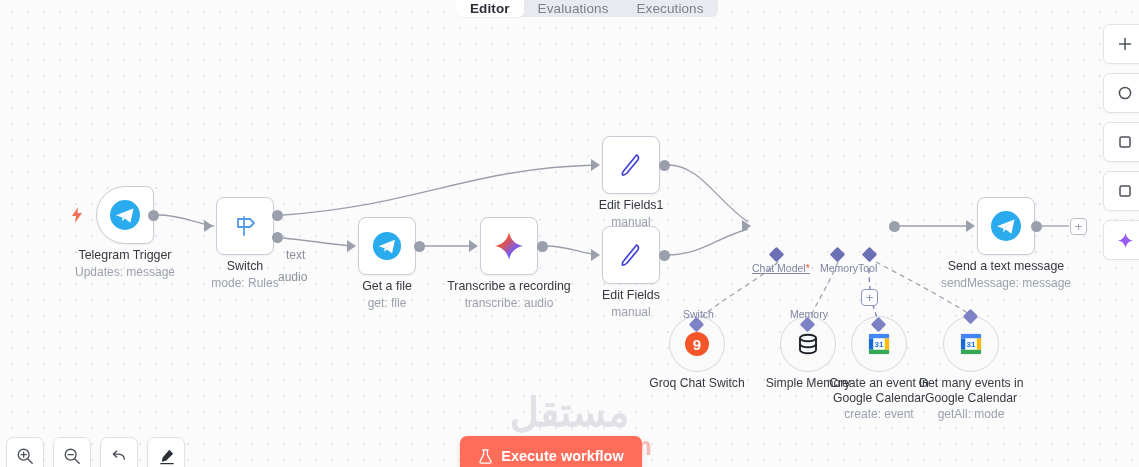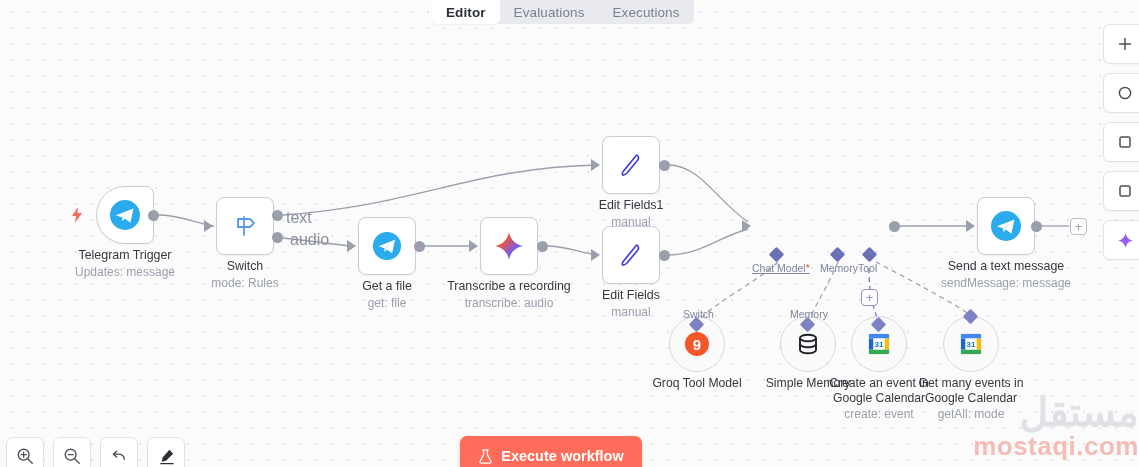--- a/index.html
+++ b/index.html
@@ -14,22 +14,22 @@
     width: 1139px; height: 467px;
     background-color: #fbfbfc;
     background-image: radial-gradient(circle, #e3e5ec 1px, transparent 1.1px);
     background-size: 16px 16px;
     background-position: 4px 4px;
     overflow: hidden;
   }
 
   
   .tabbar {
-    position: absolute; top: 0; left: 432px;
-    height: 24px;
+    position: absolute; top: 0; left: 456px;
+    height: 17px;
     display: flex; align-items: stretch;
     background: #e9eaef;
     border-bottom-left-radius: 6px;
     border-bottom-right-radius: 6px;
     padding: 0;
     z-index: 40;
   }
   .tab {
     display: flex; align-items: center; justify-content: center;
     padding: 0 14px;
@@ -122,22 +122,22 @@
     position: absolute; z-index: 12; width: 10px; height: 12px;
     cursor: crosshair;
   }
   .arrow-in::before {
     content: ""; position: absolute; left: 0; top: 0;
     border-top: 6px solid transparent;
     border-bottom: 6px solid transparent;
     border-left: 9px solid #9a9fac;
   }
   .conn-label {
-    position: absolute; font-size: 16px; color: #8a8f9c;
-    z-index: 13; white-space: nowrap;
+    position: absolute; font-size: 12px; color: #8a8f9c;
+    z-index: 13; white-space: nowrap; margin-top: 39px;
   }
   .diamond {
     position: absolute; width: 11px; height: 11px;
     background: #6b6fb5; transform: rotate(45deg);
     z-index: 12; border-radius: 1.5px; cursor: crosshair;
   }
   .diamond.light { background: #7d82c4; }
   .port-label {
     position: absolute; font-size: 10.5px; color: #8085a0;
     z-index: 13; white-space: nowrap;
@@ -189,21 +189,21 @@
     display: flex; align-items: center; justify-content: center;
     gap: 8px;
     font-size: 14.5px; font-weight: 600;
     cursor: pointer; z-index: 30;
     box-shadow: 0 2px 5px rgba(255,109,90,.30);
   }
 
   
   .watermark {
     position: absolute; left: 0; right: 0; bottom: 8px;
-    text-align: right; z-index: 20; pointer-events: none;
+    text-align: center; z-index: 20; pointer-events: none;
     line-height: 1;
   }
   .wm-ar {
     font-size: 40px; font-weight: 700; color: #dfe1e6;
     letter-spacing: 1px; direction: rtl;
   }
   .wm-en {
     font-size: 26px; font-weight: 700; color: #f3bdb5;
     margin-top: 1px; letter-spacing: .5px;
   }
@@ -276,21 +276,21 @@
     </div>
     <div class="node-label">
       <span>Switch</span>
       <span class="node-sub">mode: Rules</span>
     </div>
   </div>
   <div class="arrow-in" style="left:204px; top:220px;"></div>
   <div class="dot-out" style="left:272px; top:210px;"></div>
   <div class="conn-label" style="left:286px; top:209px;">text</div>
   <div class="dot-out" style="left:272px; top:232px;"></div>
-  <div class="conn-label" style="left:290px; top:231px;text-align:right;">audio</div>
+  <div class="conn-label" style="left:278px; top:231px;text-align:right;">audio</div>
 
   <div class="node" style="left:358px; top:217px;">
     <div class="node-box">
       <svg width="30" height="30" viewBox="0 0 32 32">
         <circle cx="16" cy="16" r="15" fill="#2aabee"></circle>
         <path d="M7 16.2 L24.5 9.4 L21.4 23.8 L15.9 19.6 L13.2 22.2 L13.4 18.4 Z" fill="#fff"></path>
         <path d="M13.4 18.4 L21.6 12 L14.6 19.2 Z" fill="#cfe9fa"></path>
       </svg>
     </div>
     <div class="node-label">
@@ -382,21 +382,21 @@
   <div class="plus-box" style="left:1070px; top:218px;">+</div>
 
   <div class="subnode" style="left:669px; top:316px;">
     <div class="subnode-circle">
       <svg width="26" height="26" viewBox="0 0 26 26">
         <circle cx="13" cy="13" r="12" fill="#f4562a"></circle>
         <text x="13" y="19" font-family="Liberation Sans, sans-serif" font-size="15" font-weight="700" fill="#fff" text-anchor="middle">9</text>
       </svg>
     </div>
     <div class="subnode-label">
-      <span>Groq Tool Model</span>
+      <span>Groq Chat Switch</span>
     </div>
   </div>
   <div class="diamond light" style="left:691px; top:319px;"></div>
   <div class="port-label" style="left:683px; top:308px;">Switch</div>
 
   <div class="subnode" style="left:780px; top:316px;">
     <div class="subnode-circle">
       <svg width="26" height="26" viewBox="0 0 26 26">
         <ellipse cx="13" cy="7" rx="8" ry="3.2" fill="none" stroke="#1c2027" stroke-width="1.9"></ellipse>
         <path d="M5 7 V19 C5 20.8 8.6 22.2 13 22.2 C17.4 22.2 21 20.8 21 19 V7" fill="none" stroke="#1c2027" stroke-width="1.9"></path>

